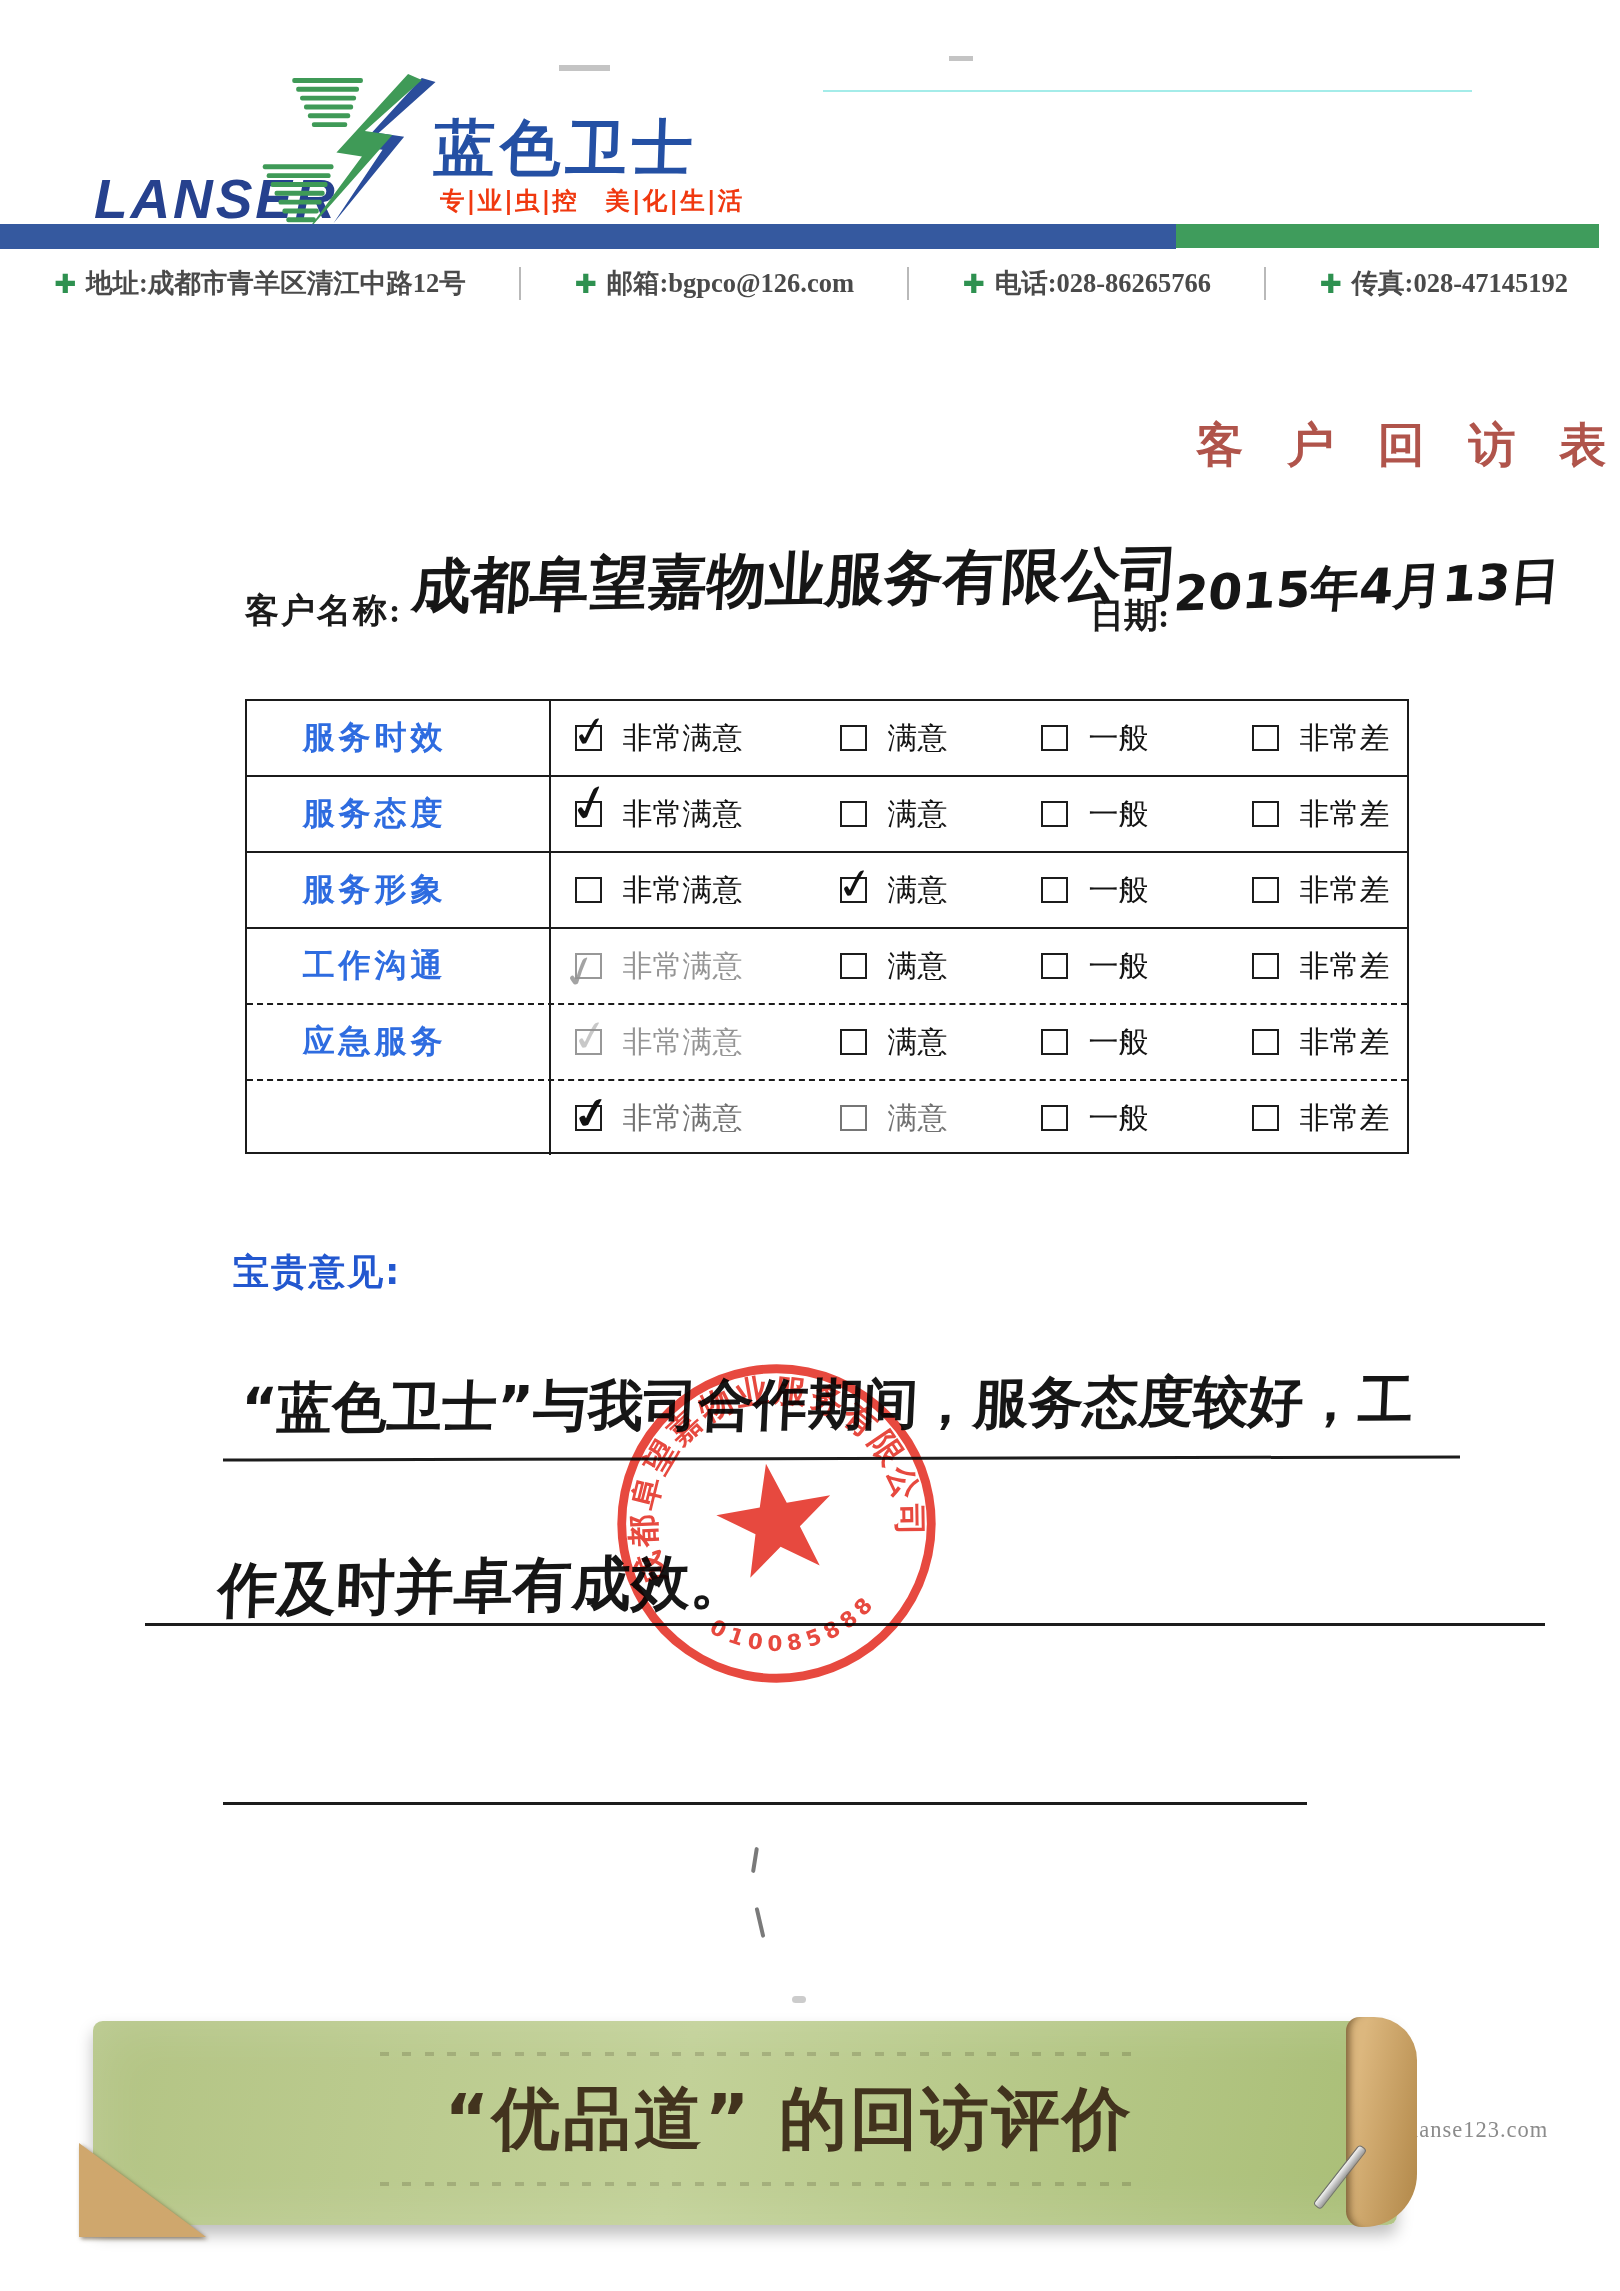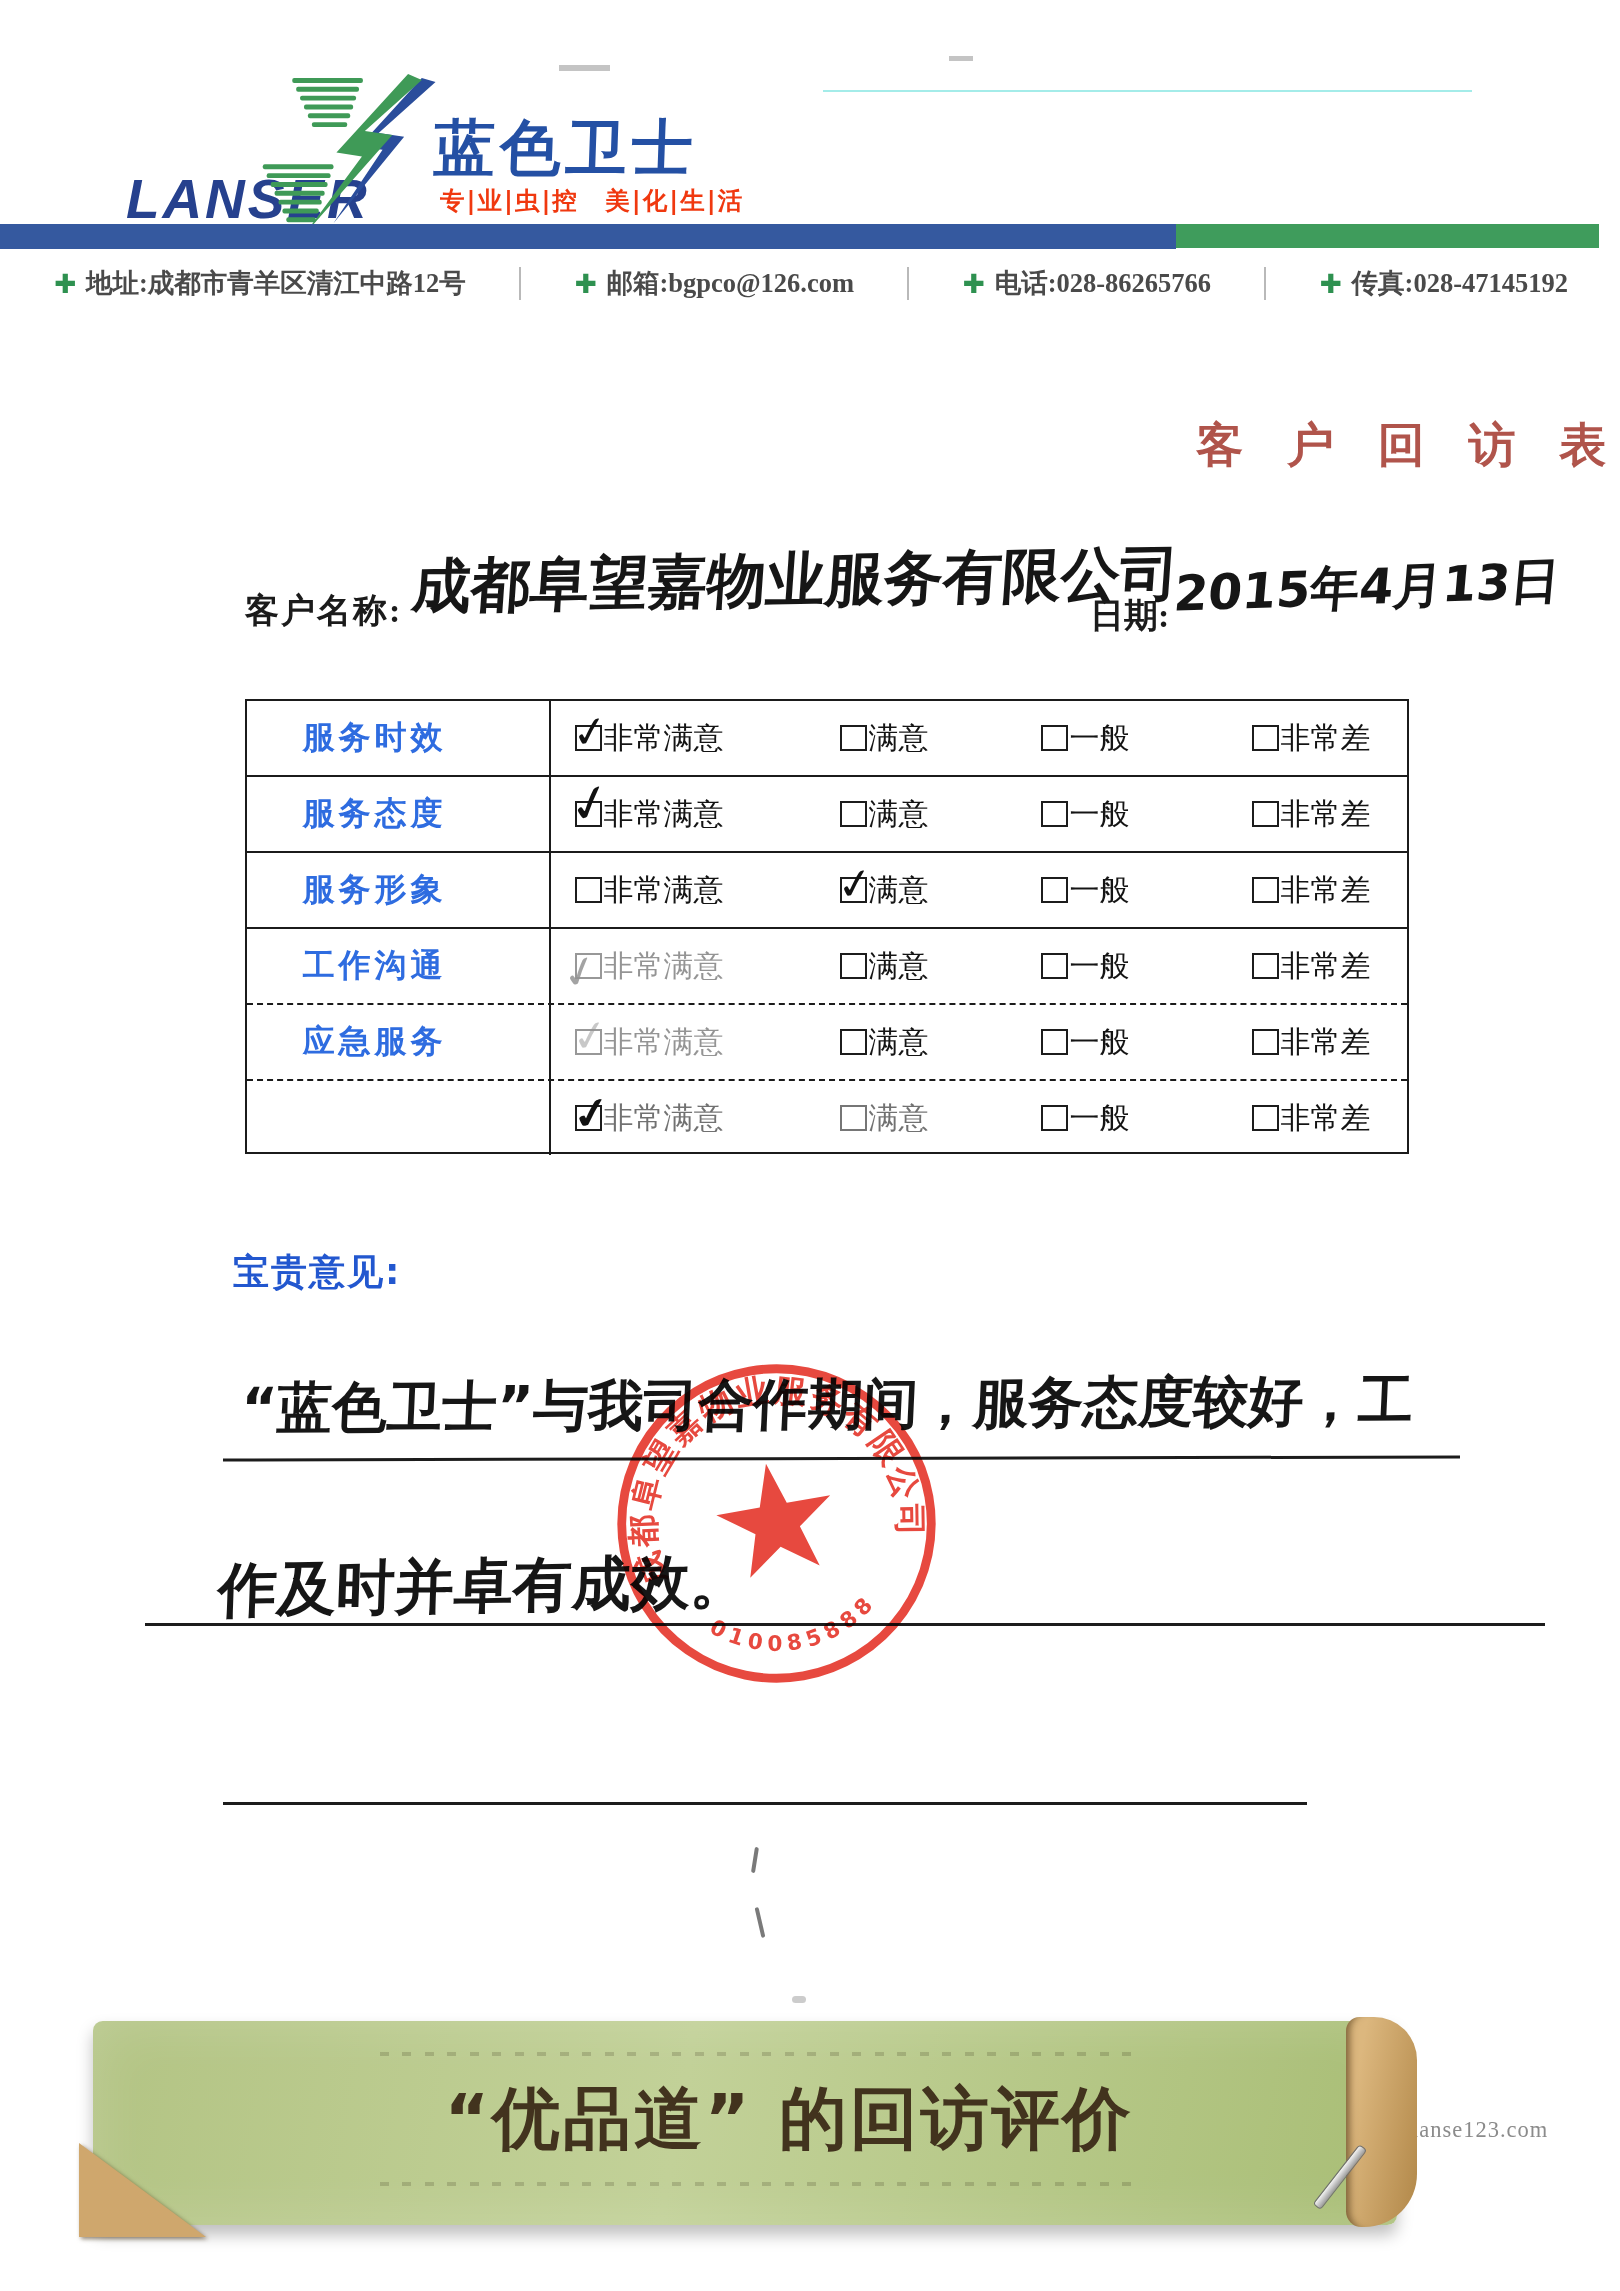--- a/index.html
+++ b/index.html
@@ -1,21 +1,21 @@
 <!DOCTYPE html>
 <html><head>
 <meta charset="utf-8">
 <style>
   html,body{margin:0;padding:0;background:#e8e8e8;}
   .page{position:relative;width:1620px;height:2292px;background:#ffffff;overflow:hidden;
         font-family:"Liberation Serif",serif;margin:0 auto;}
 
   
   .lanser{position:absolute;left:94px;top:167px;font-family:"Liberation Sans",sans-serif;
-          font-style:italic;font-weight:bold;font-size:55px;color:#26418e;letter-spacing:2.9px;margin-left:32px;}
+          font-style:italic;font-weight:bold;font-size:55px;color:#26418e;letter-spacing:2.9px;}
   .logo-svg{position:absolute;left:253px;top:74px;}
   .brand{position:absolute;left:434px;top:108px;font-family:"DejaVu Sans",sans-serif;
          font-weight:900;font-size:61px;color:#2450a4;letter-spacing:4.9px;transform:skewX(-2deg);white-space:nowrap;}
   .tagline{position:absolute;left:440px;top:184px;font-family:"DejaVu Sans",sans-serif;
            font-weight:bold;font-size:24.5px;color:#f0380f;letter-spacing:2px;white-space:nowrap;}
   .bar-blue{position:absolute;left:0;top:224px;width:1176px;height:24.5px;background:#35599f;}
   .bar-green{position:absolute;left:1176px;top:224px;width:423px;height:23.5px;background:#3f9c5c;}
 
   .contact{position:absolute;left:54px;top:265px;width:1514px;display:flex;align-items:center;
            justify-content:space-between;font-size:26.5px;font-weight:bold;color:#4a4a4a;}
@@ -33,21 +33,21 @@
   .hw-date{position:absolute;left:1174px;top:555px;font-size:49px;transform:rotate(-2deg) skewX(-7deg);}
 
   
   .rate-table{position:absolute;left:245px;top:699px;width:1164px;height:455px;border:2.9px solid #1b1b1b;box-sizing:border-box;}
   .row{position:relative;height:74px;}
   .row + .row{border-top:2px solid #1b1b1b;}
   .row.r5, .row.r6{border-top-style:dashed;}
   .rlabel{position:absolute;left:0;top:0;width:255px;height:100%;display:flex;align-items:center;justify-content:center;
           color:#2e6ce0;font-family:"DejaVu Sans",sans-serif;font-weight:bold;font-size:32px;letter-spacing:3.9px;}
   .vline{position:absolute;left:302px;top:0;bottom:0;width:2px;background:#1b1b1b;}
-  .opt{position:absolute;top:0;height:100%;display:flex;align-items:center;gap:2px;font-size:30px;color:#141414;}
+  .opt{position:absolute;top:0;height:100%;display:flex;align-items:center;gap:21px;font-size:30px;color:#141414;}
   .o1{left:328px;} .o2{left:593px;} .o3{left:794px;} .o4{left:1005px;}
   .box{width:26.5px;height:26.5px;border:2.9px solid #1c1c1c;position:relative;flex:0 0 auto;box-sizing:border-box;}
   .opt.checked .box::after{content:"✓";position:absolute;left:-4.9px;top:-19.6px;font-size:43px;
         font-family:"DejaVu Sans",sans-serif;font-weight:bold;color:#111;transform:rotate(-8deg);}
   .r2 .opt.checked .box::after{font-size:51px;top:-29px;left:-7.8px;transform:rotate(-14deg);}
   .r4 .opt.checked .box::after{transform:translate(-9.8px,11.8px) rotate(-16deg);opacity:.85;}
   .r5 .opt.checked .box::after{opacity:.5;}
   .r6 .opt.checked .box::after{font-size:45px;text-shadow:1.5px 0 #111;}
   .dim{opacity:.45;}
   .dim2{opacity:.6;}

